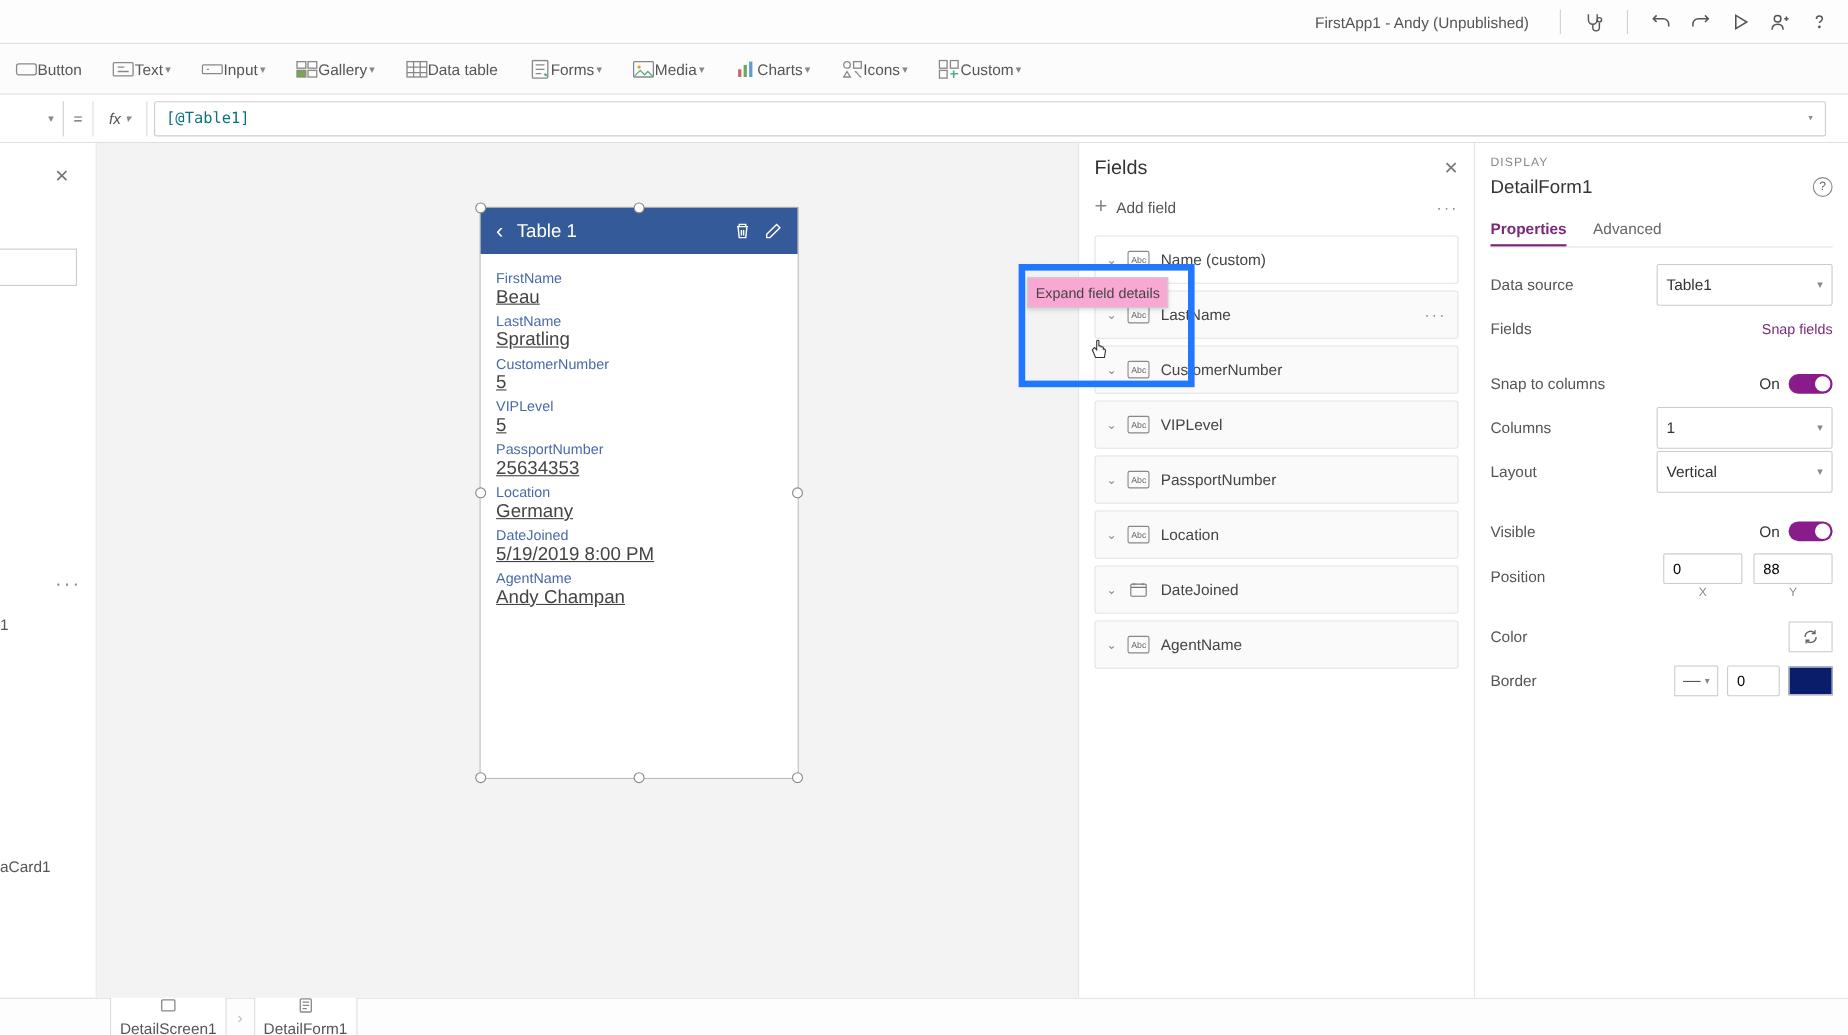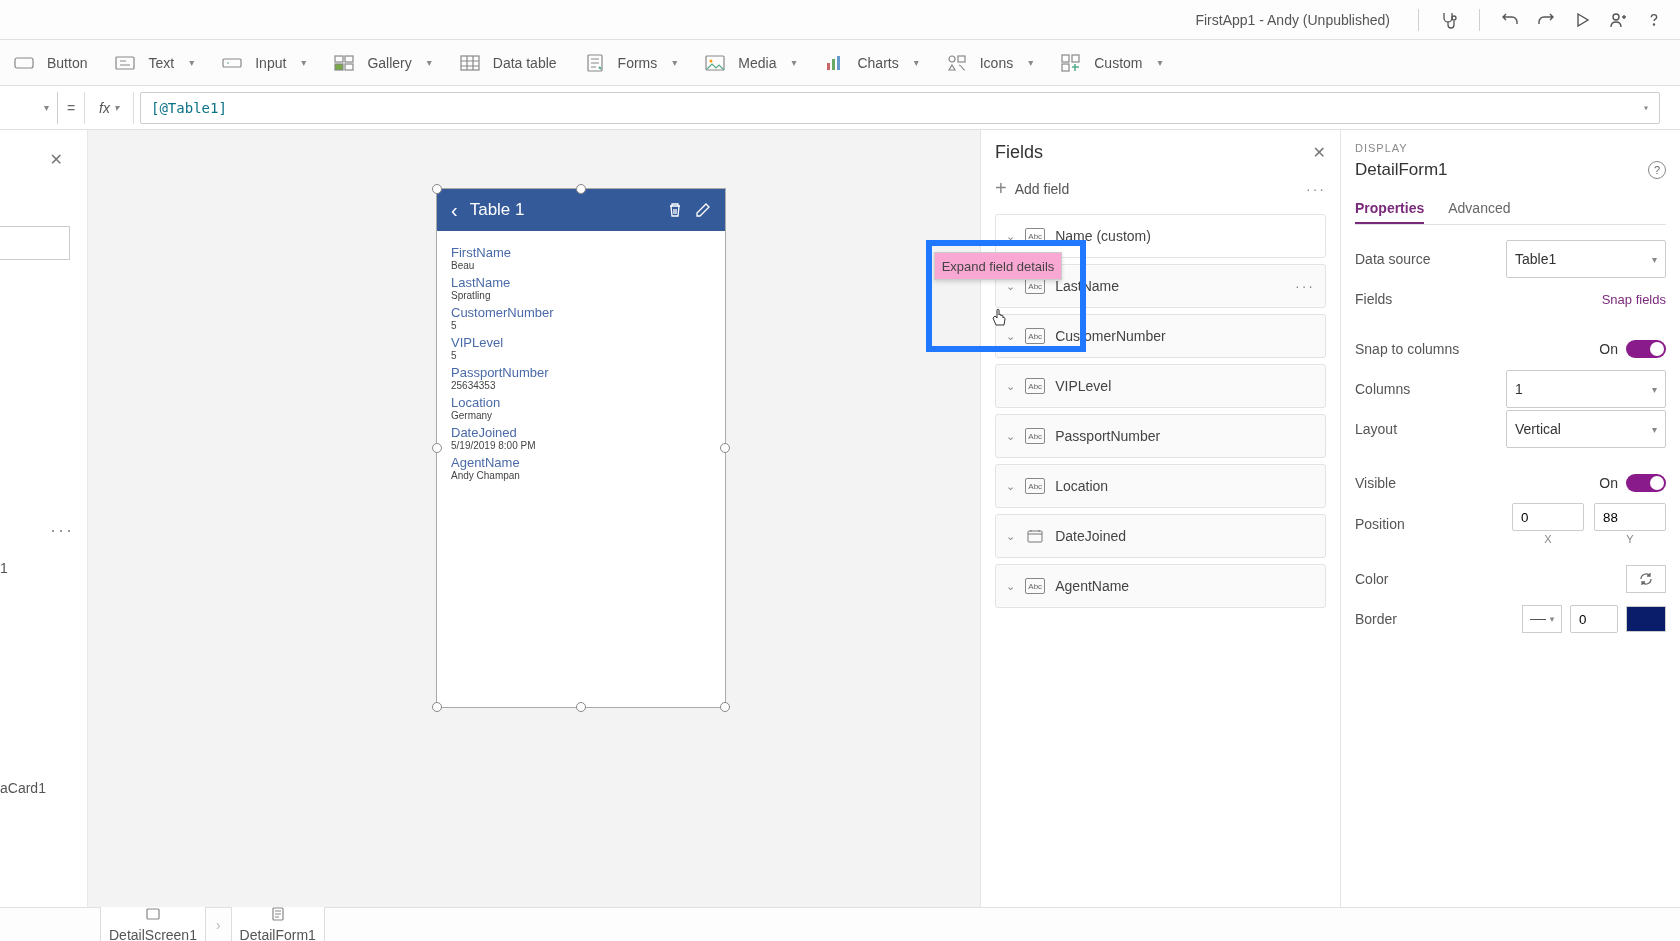--- a/index.html
+++ b/index.html
@@ -2,21 +2,21 @@
 <html><head>
 <meta charset="utf-8">
 <style>
 * { box-sizing: border-box; margin:0; padding:0; }
 body { font-family: "Segoe UI", Arial, sans-serif; font-size:14px; color:#333; background:#fff; overflow:hidden; width:1680px; height:941px; }
 .topbar { height:40px; border-bottom:1px solid #e0e0e0; display:flex; align-items:center; justify-content:flex-end; padding:0 14px; gap:12px; background:#fdfdfd; }
 .topbar .title { color:#555; font-size:14px; margin-right:10px; }
 .topbar .vdiv { width:1px; height:22px; background:#d0d0d0; margin:0 6px; }
 .topbar .ticon { width:24px; height:24px; display:flex; align-items:center; justify-content:center; color:#555; cursor:pointer; }
 .ribbon { height:46px; border-bottom:1px solid #e0e0e0; display:flex; align-items:center; gap:28px; padding:0 14px; background:#fcfcfc; }
-.ribbon .ritem { display:flex; align-items:center; gap:13px; color:#555; cursor:pointer; }
+.ribbon .ritem { display:flex; align-items:center; gap:0; color:#555; cursor:pointer; }
 .ribbon .ricon { width:20px; height:20px; display:flex; align-items:center; justify-content:center; }
 .ribbon .chev { font-size:10px; color:#888; margin-left:2px; }
 .fxbar { height:44px; border-bottom:1px solid #e0e0e0; display:flex; align-items:center; padding:0 0 0 0; }
 .fxbar .propsel { width:58px; height:32px; margin-left:0; border:1px solid #ccc; border-left:none; border-top:none; border-bottom:none; display:flex; align-items:center; justify-content:flex-end; padding-right:8px; cursor:pointer; }
 .fxbar .eq { width:26px; text-align:center; color:#666; }
 .fxbar .fx { width:50px; height:32px; display:flex; align-items:center; justify-content:center; font-style:italic; color:#555; border-left:1px solid #ddd; border-right:1px solid #ddd; cursor:pointer; gap:4px; }
 .fxbar .formula { flex:1; height:32px; border:1px solid #ccc; border-radius:2px; margin:0 20px 0 6px; display:flex; align-items:center; padding:0 10px; font-family:Consolas, monospace; color:#0b7285; position:relative; }
 .fxbar .formula .dd { position:absolute; right:10px; color:#888; font-size:10px; }
 .main { display:flex; height:calc(941px - 40px - 46px - 44px - 34px); }
 .leftcol { width:88px; border-right:1px solid #e8e8e8; position:relative; }
@@ -26,21 +26,21 @@
 .leftcol .stub1 { position:absolute; top:430px; left:0; color:#555; }
 .leftcol .stub2 { position:absolute; top:650px; left:0; color:#555; }
 .canvas { flex:1; background:#f3f3f3; position:relative; }
 .phone { position:absolute; left:348px; top:58px; width:290px; height:520px; background:#fff; border:1px solid #aaa; display:flex; flex-direction:column; }
 .phone .hdr { height:42px; background:#355a9a; color:#fff; display:flex; align-items:center; padding:0 14px; gap:12px; font-size:17px; }
 .phone .hdr .back { font-size:20px; cursor:pointer; }
 .phone .hdr .sp { flex:1; }
 .phone .hdr .hicon { cursor:pointer; font-size:15px; }
 .phone .body { flex:1; padding:10px 14px; overflow:auto; background:#fff; color:#555;}
 .phone .label { color:#496aa8; font-size:13px; margin-top:4px; }
-.phone .val { font-size:10px; margin-bottom:4px; color:#444; }
+.phone .val { font-size:17px; margin-bottom:4px; color:#444;text-decoration:underline; }
 .handle { width:10px; height:10px; border:1px solid #888; background:#fff; border-radius:50%; position:absolute; }
 .h-tl{top:-5px;left:-5px}.h-tm{top:-5px;left:calc(50% - 5px)}
 .h-ml{top:calc(50% - 5px);left:-5px}.h-mr{top:calc(50% - 5px);right:-5px}
 .h-bl{bottom:-5px;left:-5px}.h-bm{bottom:-5px;left:calc(50% - 5px)}.h-br{bottom:-5px;right:-5px}
 
 .fieldspane { width:360px; background:#fff; border-left:1px solid #e4e4e4; padding:12px 14px; position:relative; }
 .fieldspane .fhdr { display:flex; align-items:center; justify-content:space-between; margin-bottom:14px; }
 .fieldspane .fhdr .ftitle { font-size:18px; color:#333; }
 .fieldspane .fhdr .fx2 { color:#777; cursor:pointer; font-size:16px; }
 .fieldspane .addrow { display:flex; align-items:center; justify-content:space-between; color:#555; margin-bottom:14px; }

